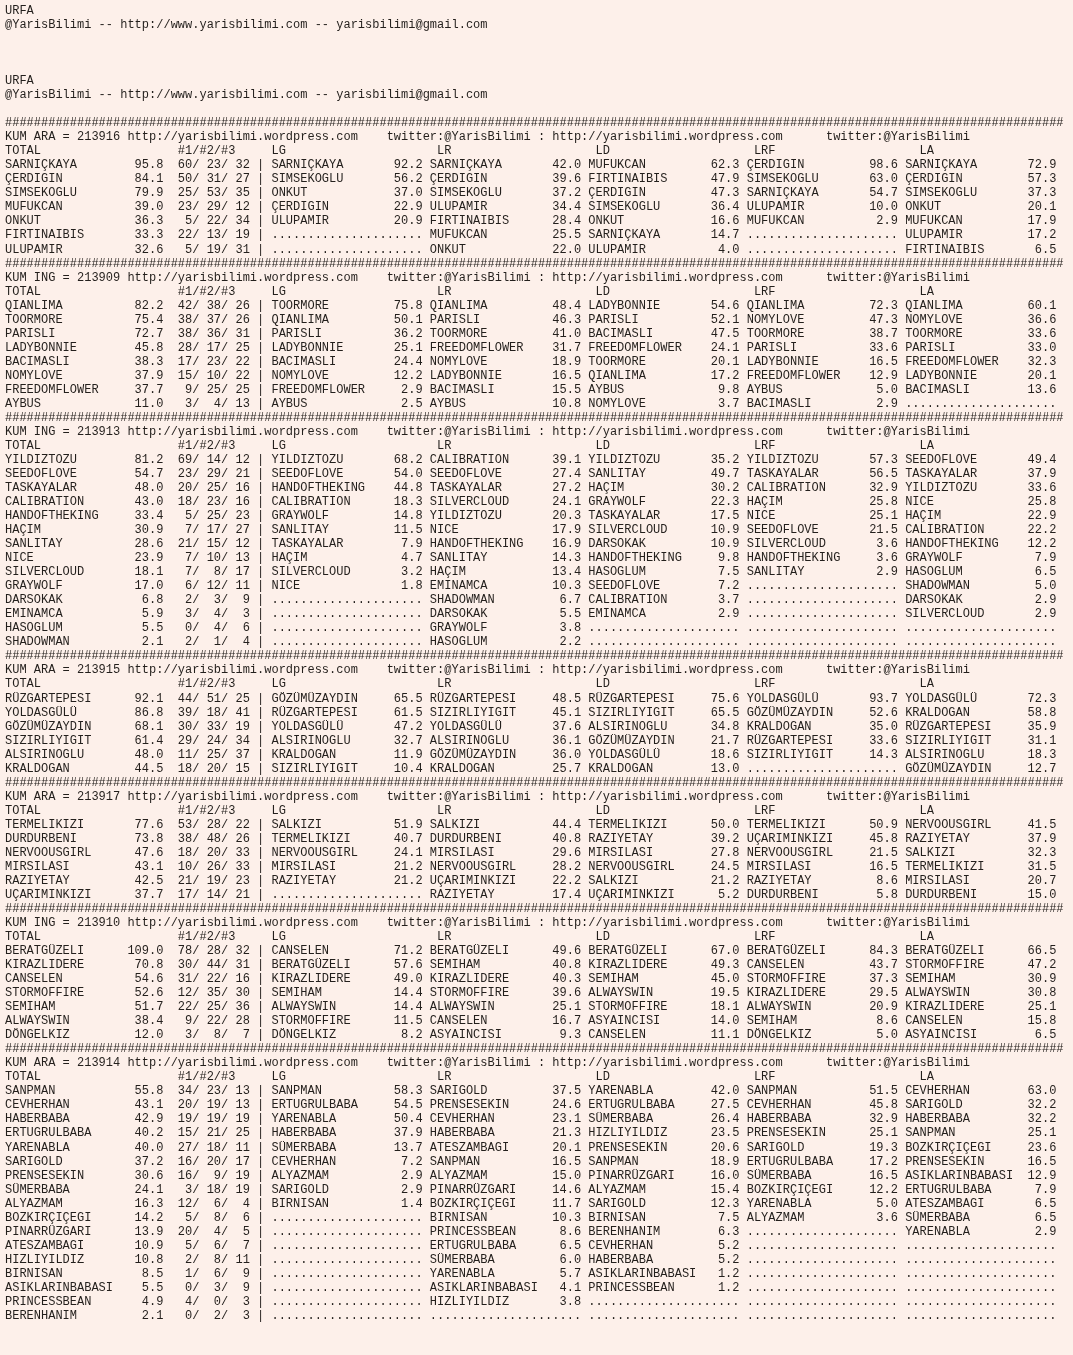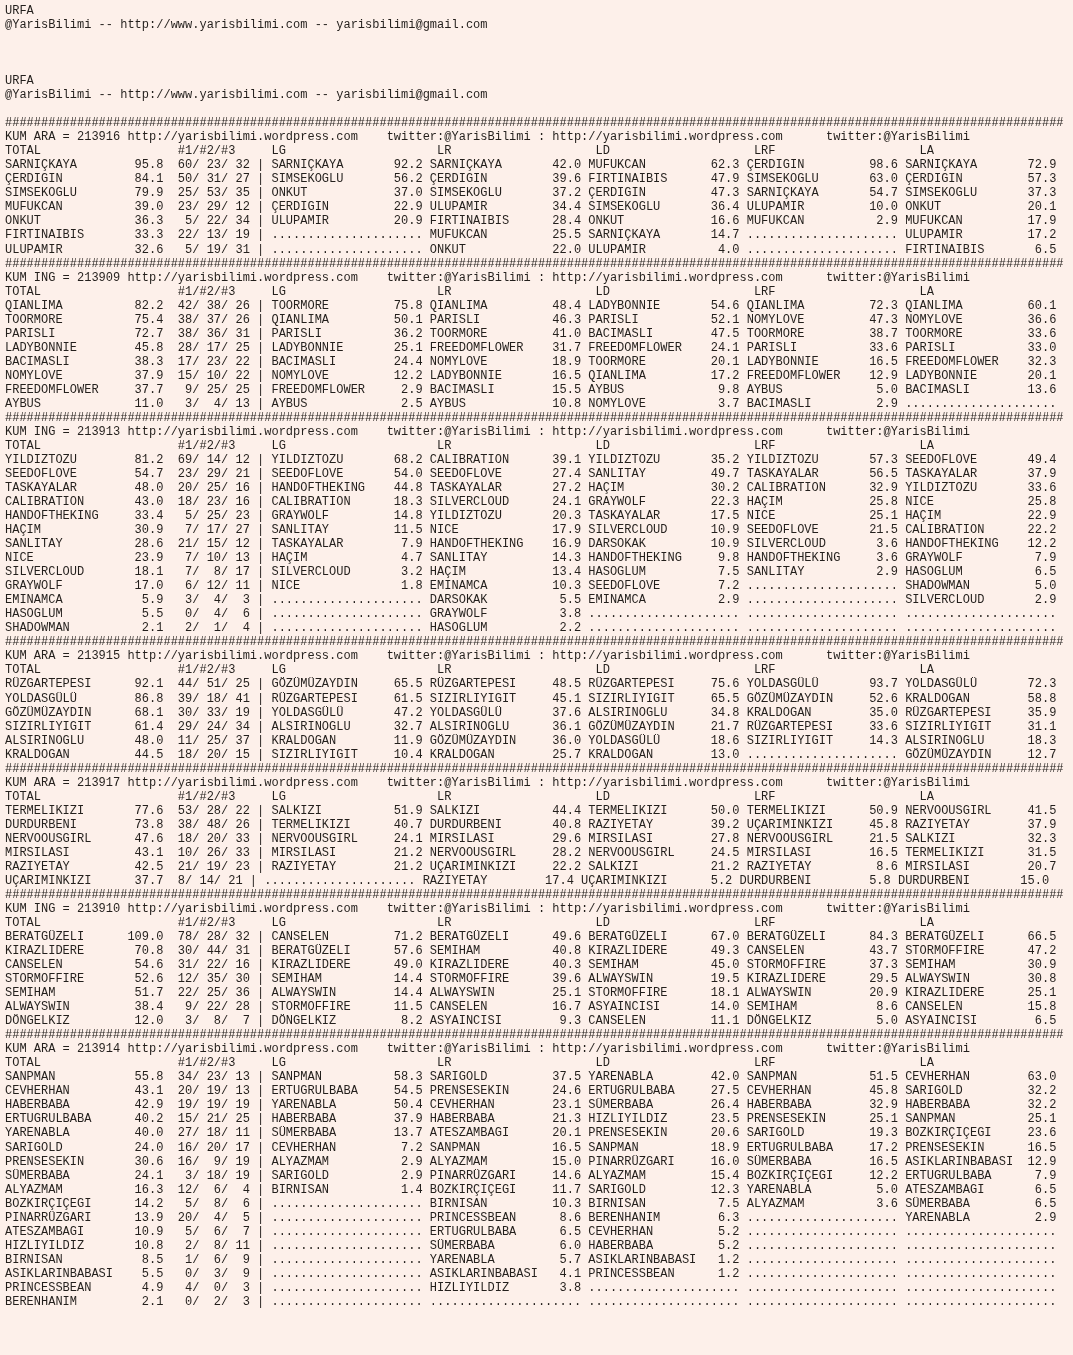--- a/index.html
+++ b/index.html
@@ -61,60 +61,61 @@
       <div class="ln">YILDIZTOZU        81.2  69/ 14/ 12 | YILDIZTOZU       68.2 CALIBRATION      39.1 YILDIZTOZU       35.2 YILDIZTOZU       57.3 SEEDOFLOVE       49.4</div>
       <div class="ln">SEEDOFLOVE        54.7  23/ 29/ 21 | SEEDOFLOVE       54.0 SEEDOFLOVE       27.4 SANLITAY         49.7 TASKAYALAR       56.5 TASKAYALAR       37.9</div>
       <div class="ln">TASKAYALAR        48.0  20/ 25/ 16 | HANDOFTHEKING    44.8 TASKAYALAR       27.2 HAÇIM            30.2 CALIBRATION      32.9 YILDIZTOZU       33.6</div>
       <div class="ln">CALIBRATION       43.0  18/ 23/ 16 | CALIBRATION      18.3 SILVERCLOUD      24.1 GRAYWOLF         22.3 HAÇIM            25.8 NICE             25.8</div>
       <div class="ln">HANDOFTHEKING     33.4   5/ 25/ 23 | GRAYWOLF         14.8 YILDIZTOZU       20.3 TASKAYALAR       17.5 NICE             25.1 HAÇIM            22.9</div>
       <div class="ln">HAÇIM             30.9   7/ 17/ 27 | SANLITAY         11.5 NICE             17.9 SILVERCLOUD      10.9 SEEDOFLOVE       21.5 CALIBRATION      22.2</div>
       <div class="ln">SANLITAY          28.6  21/ 15/ 12 | TASKAYALAR        7.9 HANDOFTHEKING    16.9 DARSOKAK         10.9 SILVERCLOUD       3.6 HANDOFTHEKING    12.2</div>
       <div class="ln">NICE              23.9   7/ 10/ 13 | HAÇIM             4.7 SANLITAY         14.3 HANDOFTHEKING     9.8 HANDOFTHEKING     3.6 GRAYWOLF          7.9</div>
       <div class="ln">SILVERCLOUD       18.1   7/  8/ 17 | SILVERCLOUD       3.2 HAÇIM            13.4 HASOGLUM          7.5 SANLITAY          2.9 HASOGLUM          6.5</div>
       <div class="ln">GRAYWOLF          17.0   6/ 12/ 11 | NICE              1.8 EMINAMCA         10.3 SEEDOFLOVE        7.2 ..................... SHADOWMAN         5.0</div>
+      <div class="ln">DARSOKAK           6.8   2/  3/  9 | ..................... SHADOWMAN         6.7 CALIBRATION       3.7 ..................... DARSOKAK          2.9</div>
       <div class="ln">EMINAMCA           5.9   3/  4/  3 | ..................... DARSOKAK          5.5 EMINAMCA          2.9 ..................... SILVERCLOUD       2.9</div>
       <div class="ln">HASOGLUM           5.5   0/  4/  6 | ..................... GRAYWOLF          3.8 ..................... ..................... .....................</div>
       <div class="ln">SHADOWMAN          2.1   2/  1/  4 | ..................... HASOGLUM          2.2 ..................... ..................... .....................</div>
       <div class="ln">###################################################################################################################################################</div>
       <div class="ln">KUM ARA = 213915 http://yarisbilimi.wordpress.com    twitter:@YarisBilimi : http://yarisbilimi.wordpress.com      twitter:@YarisBilimi</div>
       <div class="ln">TOTAL                   #1/#2/#3     LG                     LR                    LD                    LRF                    LA</div>
       <div class="ln">RÜZGARTEPESI      92.1  44/ 51/ 25 | GÖZÜMÜZAYDIN     65.5 RÜZGARTEPESI     48.5 RÜZGARTEPESI     75.6 YOLDASGÜLÜ       93.7 YOLDASGÜLÜ       72.3</div>
       <div class="ln">YOLDASGÜLÜ        86.8  39/ 18/ 41 | RÜZGARTEPESI     61.5 SIZIRLIYIGIT     45.1 SIZIRLIYIGIT     65.5 GÖZÜMÜZAYDIN     52.6 KRALDOGAN        58.8</div>
       <div class="ln">GÖZÜMÜZAYDIN      68.1  30/ 33/ 19 | YOLDASGÜLÜ       47.2 YOLDASGÜLÜ       37.6 ALSIRINOGLU      34.8 KRALDOGAN        35.0 RÜZGARTEPESI     35.9</div>
       <div class="ln">SIZIRLIYIGIT      61.4  29/ 24/ 34 | ALSIRINOGLU      32.7 ALSIRINOGLU      36.1 GÖZÜMÜZAYDIN     21.7 RÜZGARTEPESI     33.6 SIZIRLIYIGIT     31.1</div>
       <div class="ln">ALSIRINOGLU       48.0  11/ 25/ 37 | KRALDOGAN        11.9 GÖZÜMÜZAYDIN     36.0 YOLDASGÜLÜ       18.6 SIZIRLIYIGIT     14.3 ALSIRINOGLU      18.3</div>
       <div class="ln">KRALDOGAN         44.5  18/ 20/ 15 | SIZIRLIYIGIT     10.4 KRALDOGAN        25.7 KRALDOGAN        13.0 ..................... GÖZÜMÜZAYDIN     12.7</div>
       <div class="ln">###################################################################################################################################################</div>
       <div class="ln">KUM ARA = 213917 http://yarisbilimi.wordpress.com    twitter:@YarisBilimi : http://yarisbilimi.wordpress.com      twitter:@YarisBilimi</div>
       <div class="ln">TOTAL                   #1/#2/#3     LG                     LR                    LD                    LRF                    LA</div>
       <div class="ln">TERMELIKIZI       77.6  53/ 28/ 22 | SALKIZI          51.9 SALKIZI          44.4 TERMELIKIZI      50.0 TERMELIKIZI      50.9 NERVOOUSGIRL     41.5</div>
       <div class="ln">DURDURBENI        73.8  38/ 48/ 26 | TERMELIKIZI      40.7 DURDURBENI       40.8 RAZIYETAY        39.2 UÇARIMINKIZI     45.8 RAZIYETAY        37.9</div>
       <div class="ln">NERVOOUSGIRL      47.6  18/ 20/ 33 | NERVOOUSGIRL     24.1 MIRSILASI        29.6 MIRSILASI        27.8 NERVOOUSGIRL     21.5 SALKIZI          32.3</div>
       <div class="ln">MIRSILASI         43.1  10/ 26/ 33 | MIRSILASI        21.2 NERVOOUSGIRL     28.2 NERVOOUSGIRL     24.5 MIRSILASI        16.5 TERMELIKIZI      31.5</div>
       <div class="ln">RAZIYETAY         42.5  21/ 19/ 23 | RAZIYETAY        21.2 UÇARIMINKIZI     22.2 SALKIZI          21.2 RAZIYETAY         8.6 MIRSILASI        20.7</div>
-      <div class="ln">UÇARIMINKIZI      37.7  8/ 14/ 21 | ..................... RAZIYETAY        17.4 UÇARIMINKIZI      5.2 DURDURBENI        5.8 DURDURBENI       15.0</div>
+      <div class="ln">UÇARIMINKIZI      37.7  17/ 14/ 21 | ..................... RAZIYETAY        17.4 UÇARIMINKIZI      5.2 DURDURBENI        5.8 DURDURBENI       15.0</div>
       <div class="ln">###################################################################################################################################################</div>
       <div class="ln">KUM ING = 213910 http://yarisbilimi.wordpress.com    twitter:@YarisBilimi : http://yarisbilimi.wordpress.com      twitter:@YarisBilimi</div>
       <div class="ln">TOTAL                   #1/#2/#3     LG                     LR                    LD                    LRF                    LA</div>
       <div class="ln">BERATGÜZELI      109.0  78/ 28/ 32 | CANSELEN         71.2 BERATGÜZELI      49.6 BERATGÜZELI      67.0 BERATGÜZELI      84.3 BERATGÜZELI      66.5</div>
       <div class="ln">KIRAZLIDERE       70.8  30/ 44/ 31 | BERATGÜZELI      57.6 SEMIHAM          40.8 KIRAZLIDERE      49.3 CANSELEN         43.7 STORMOFFIRE      47.2</div>
       <div class="ln">CANSELEN          54.6  31/ 22/ 16 | KIRAZLIDERE      49.0 KIRAZLIDERE      40.3 SEMIHAM          45.0 STORMOFFIRE      37.3 SEMIHAM          30.9</div>
       <div class="ln">STORMOFFIRE       52.6  12/ 35/ 30 | SEMIHAM          14.4 STORMOFFIRE      39.6 ALWAYSWIN        19.5 KIRAZLIDERE      29.5 ALWAYSWIN        30.8</div>
       <div class="ln">SEMIHAM           51.7  22/ 25/ 36 | ALWAYSWIN        14.4 ALWAYSWIN        25.1 STORMOFFIRE      18.1 ALWAYSWIN        20.9 KIRAZLIDERE      25.1</div>
       <div class="ln">ALWAYSWIN         38.4   9/ 22/ 28 | STORMOFFIRE      11.5 CANSELEN         16.7 ASYAINCISI       14.0 SEMIHAM           8.6 CANSELEN         15.8</div>
       <div class="ln">DÖNGELKIZ         12.0   3/  8/  7 | DÖNGELKIZ         8.2 ASYAINCISI        9.3 CANSELEN         11.1 DÖNGELKIZ         5.0 ASYAINCISI        6.5</div>
       <div class="ln">###################################################################################################################################################</div>
       <div class="ln">KUM ARA = 213914 http://yarisbilimi.wordpress.com    twitter:@YarisBilimi : http://yarisbilimi.wordpress.com      twitter:@YarisBilimi</div>
       <div class="ln">TOTAL                   #1/#2/#3     LG                     LR                    LD                    LRF                    LA</div>
       <div class="ln">SANPMAN           55.8  34/ 23/ 13 | SANPMAN          58.3 SARIGOLD         37.5 YARENABLA        42.0 SANPMAN          51.5 CEVHERHAN        63.0</div>
       <div class="ln">CEVHERHAN         43.1  20/ 19/ 13 | ERTUGRULBABA     54.5 PRENSESEKIN      24.6 ERTUGRULBABA     27.5 CEVHERHAN        45.8 SARIGOLD         32.2</div>
       <div class="ln">HABERBABA         42.9  19/ 19/ 19 | YARENABLA        50.4 CEVHERHAN        23.1 SÜMERBABA        26.4 HABERBABA        32.9 HABERBABA        32.2</div>
       <div class="ln">ERTUGRULBABA      40.2  15/ 21/ 25 | HABERBABA        37.9 HABERBABA        21.3 HIZLIYILDIZ      23.5 PRENSESEKIN      25.1 SANPMAN          25.1</div>
       <div class="ln">YARENABLA         40.0  27/ 18/ 11 | SÜMERBABA        13.7 ATESZAMBAGI      20.1 PRENSESEKIN      20.6 SARIGOLD         19.3 BOZKIRÇIÇEGI     23.6</div>
-      <div class="ln">SARIGOLD          24.0  16/ 20/ 17 | CEVHERHAN         7.2 SANPMAN          16.5 SANPMAN          18.9 ERTUGRULBABA     17.2 PRENSESEKIN      16.5</div>
+      <div class="ln">SARIGOLD          37.2  16/ 20/ 17 | CEVHERHAN         7.2 SANPMAN          16.5 SANPMAN          18.9 ERTUGRULBABA     17.2 PRENSESEKIN      16.5</div>
       <div class="ln">PRENSESEKIN       30.6  16/  9/ 19 | ALYAZMAM          2.9 ALYAZMAM         15.0 PINARRÜZGARI     16.0 SÜMERBABA        16.5 ASIKLARINBABASI  12.9</div>
       <div class="ln">SÜMERBABA         24.1   3/ 18/ 19 | SARIGOLD          2.9 PINARRÜZGARI     14.6 ALYAZMAM         15.4 BOZKIRÇIÇEGI     12.2 ERTUGRULBABA      7.9</div>
       <div class="ln">ALYAZMAM          16.3  12/  6/  4 | BIRNISAN          1.4 BOZKIRÇIÇEGI     11.7 SARIGOLD         12.3 YARENABLA         5.0 ATESZAMBAGI       6.5</div>
       <div class="ln">BOZKIRÇIÇEGI      14.2   5/  8/  6 | ..................... BIRNISAN         10.3 BIRNISAN          7.5 ALYAZMAM          3.6 SÜMERBABA         6.5</div>
       <div class="ln">PINARRÜZGARI      13.9  20/  4/  5 | ..................... PRINCESSBEAN      8.6 BERENHANIM        6.3 ..................... YARENABLA         2.9</div>
       <div class="ln">ATESZAMBAGI       10.9   5/  6/  7 | ..................... ERTUGRULBABA      6.5 CEVHERHAN         5.2 ..................... .....................</div>
       <div class="ln">HIZLIYILDIZ       10.8   2/  8/ 11 | ..................... SÜMERBABA         6.0 HABERBABA         5.2 ..................... .....................</div>
       <div class="ln">BIRNISAN           8.5   1/  6/  9 | ..................... YARENABLA         5.7 ASIKLARINBABASI   1.2 ..................... .....................</div>
       <div class="ln">ASIKLARINBABASI    5.5   0/  3/  9 | ..................... ASIKLARINBABASI   4.1 PRINCESSBEAN      1.2 ..................... .....................</div>
       <div class="ln">PRINCESSBEAN       4.9   4/  0/  3 | ..................... HIZLIYILDIZ       3.8 ..................... ..................... .....................</div>

